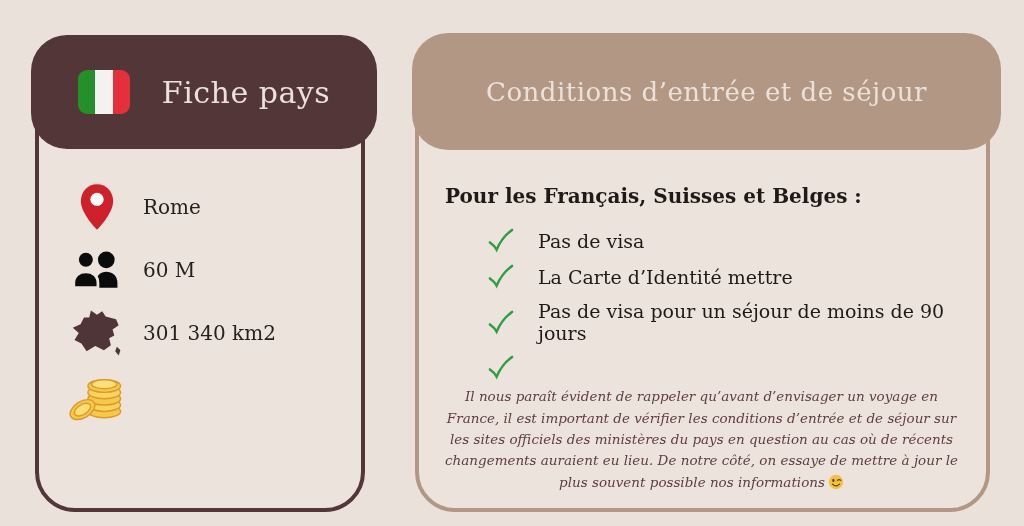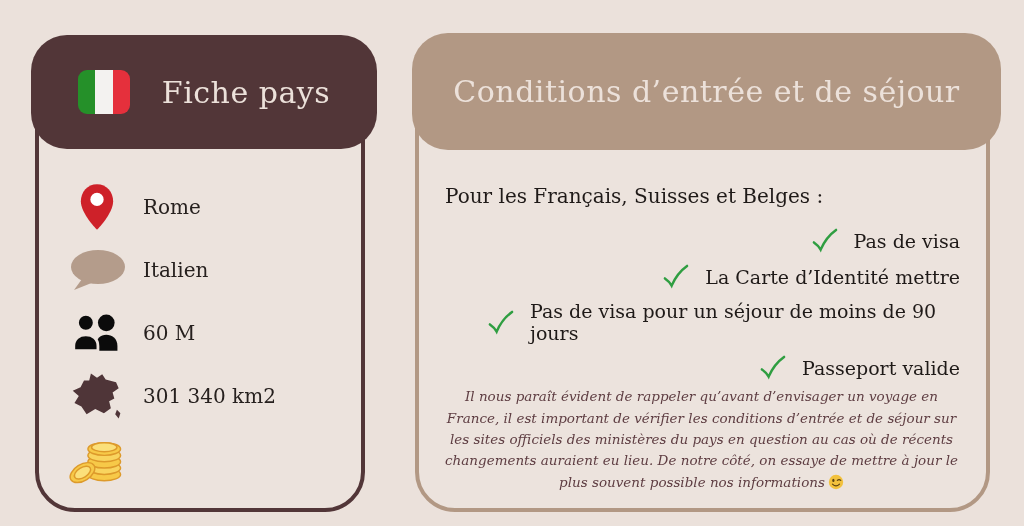--- a/index.html
+++ b/index.html
@@ -48,33 +48,33 @@
     position:absolute;left:415px;top:33px;width:575px;height:479px;
     border:4px solid #b29884;border-radius:40px;background:#ece3dd;
     box-sizing:border-box;
   }
   .card-right-header{
     position:absolute;top:-4px;left:-7px;width:589px;height:117px;
     background:#b29884;border-radius:36px;
     display:flex;align-items:center;justify-content:center;
   }
   .card-right-title{
-    color:#ece1da;font-size:30px;letter-spacing:.5px;
+    color:#ece1da;font-size:26px;letter-spacing:.5px;
   }
   .rc-body{
     position:absolute;top:113px;left:0;right:0;bottom:0;
     padding:34px 26px 0 26px;box-sizing:border-box;
   }
   .rc-heading{
-    font-size:20px;font-weight:normal;color:#1f1a18;margin:0 0 20px 0;
+    font-size:20px;font-weight:bold;color:#1f1a18;margin:0 0 20px 0;
   }
   .rc-heading.second{margin-top:28px;}
   .rc-item{
-    display:flex;align-items:center;gap:16px;
-    margin:0 0 11px 42px;font-size:19px;color:#1f1a18;justify-content:flex-end;
+    display:flex;align-items:center;gap:24px;
+    margin:0 0 11px 42px;font-size:19px;color:#1f1a18;
   }
   .rc-check{flex-shrink:0;display:flex;}
   .rc-disclaimer{
     position:absolute;left:20px;right:22px;bottom:12px;
     text-align:center;font-style:italic;font-size:13.5px;line-height:1.58;
     color:#5e3d42;
   }
   .emoji{display:inline-block;vertical-align:-3px;margin-left:3px;}
 </style>
 </head>
@@ -95,29 +95,20 @@
     <div class="cl-item">
       <span class="cl-icon">
         <svg width="38" height="50" viewBox="0 0 40 52">
           <path d="M20,2 C10,2 3,10 3,20 C3,33 20,50 20,50 C20,50 37,33 37,20 C37,10 30,2 20,2 Z" fill="#ce2129"></path>
           <circle cx="20" cy="18" r="7" fill="#ffffff"></circle>
         </svg>
       </span>
       <span class="cl-label">Rome</span>
     </div>
 
-    <div class="cl-item">
-      <span class="cl-icon">
-        <svg width="58" height="44" viewBox="0 0 58 44">
-          <ellipse cx="30" cy="19" rx="27" ry="17" fill="#b49c8b"></ellipse>
-          <path d="M14,31 L6,42 L26,34 Z" fill="#b49c8b"></path>
-        </svg>
-      </span>
-      <span class="cl-label">Italien</span>
-    </div>
 
     <div class="cl-item">
       <span class="cl-icon">
         <svg width="52" height="42" viewBox="0 0 56 42">
           <circle cx="38" cy="10" r="9" fill="#0b0b0b"></circle>
           <path d="M27,40 v-5 c0,-8 5,-12 11,-12 s12,4 12,12 v5 z" fill="#0b0b0b"></path>
           <circle cx="16" cy="10" r="9" fill="#0b0b0b" stroke="#ece3dd" stroke-width="3"></circle>
           <path d="M3,40 v-5 c0,-8 6,-12 13,-12 s13,4 13,12 v5 z" fill="#0b0b0b" stroke="#ece3dd" stroke-width="3"></path>
         </svg>
       </span>
@@ -192,21 +183,20 @@
       </span>
       <span>Pas de visa pour un séjour de moins de 90 jours</span>
     </div>
 
     <div class="rc-item">
       <span class="rc-check">
         <svg width="27" height="25" viewBox="0 0 28 26">
           <path d="M3,15 C6,17 8,19 10,22.5 C14,13 19,7 26,2" fill="none" stroke="#2f9e41" stroke-width="2.6" stroke-linecap="round"></path>
         </svg>
       </span>
-      <span>Passeport valide</span>
     </div>
 
     <div class="rc-disclaimer">
       <span>Il nous paraît évident de rappeler qu’avant d’envisager un voyage en France, il est important de vérifier les conditions d’entrée et de séjour sur les sites officiels des ministères du pays en question au cas où de récents changements auraient eu lieu. De notre côté, on essaye de mettre à jour le plus souvent possible nos informations</span><span class="emoji">
         <svg width="16" height="16" viewBox="0 0 20 20">
           <circle cx="10" cy="10" r="9" fill="#f2c13d"></circle>
           <ellipse cx="6.7" cy="8" rx="1.4" ry="2.1" fill="#5c4312"></ellipse>
           <path d="M11.6,8 q2.2,-2 4.4,0" fill="none" stroke="#5c4312" stroke-width="1.4" stroke-linecap="round"></path>
           <path d="M5.6,12.6 q4.4,4.4 8.8,0" fill="none" stroke="#5c4312" stroke-width="1.4" stroke-linecap="round"></path>
         </svg>

